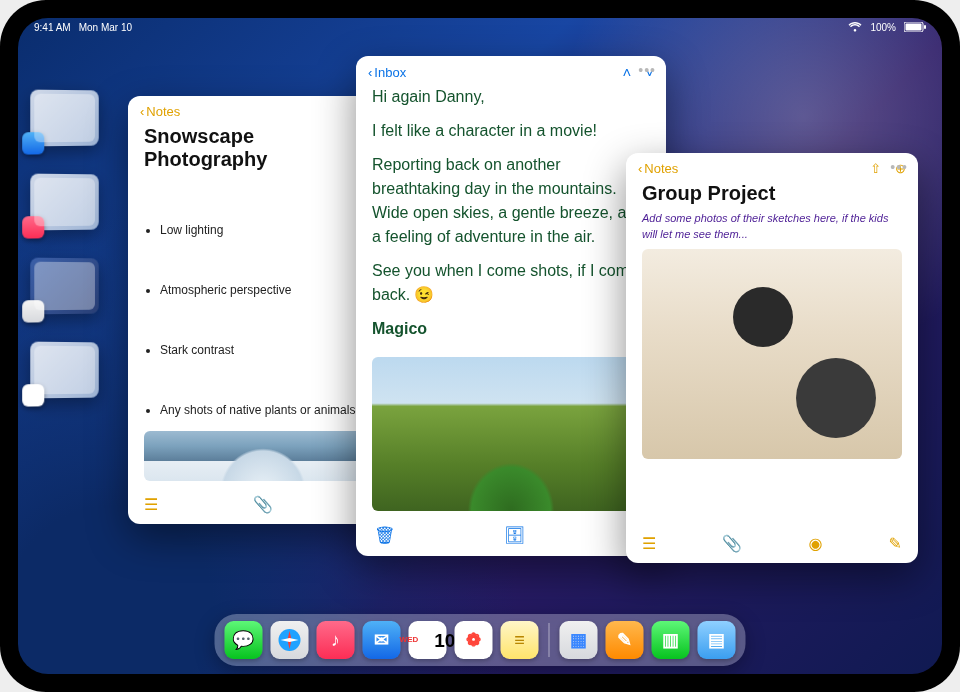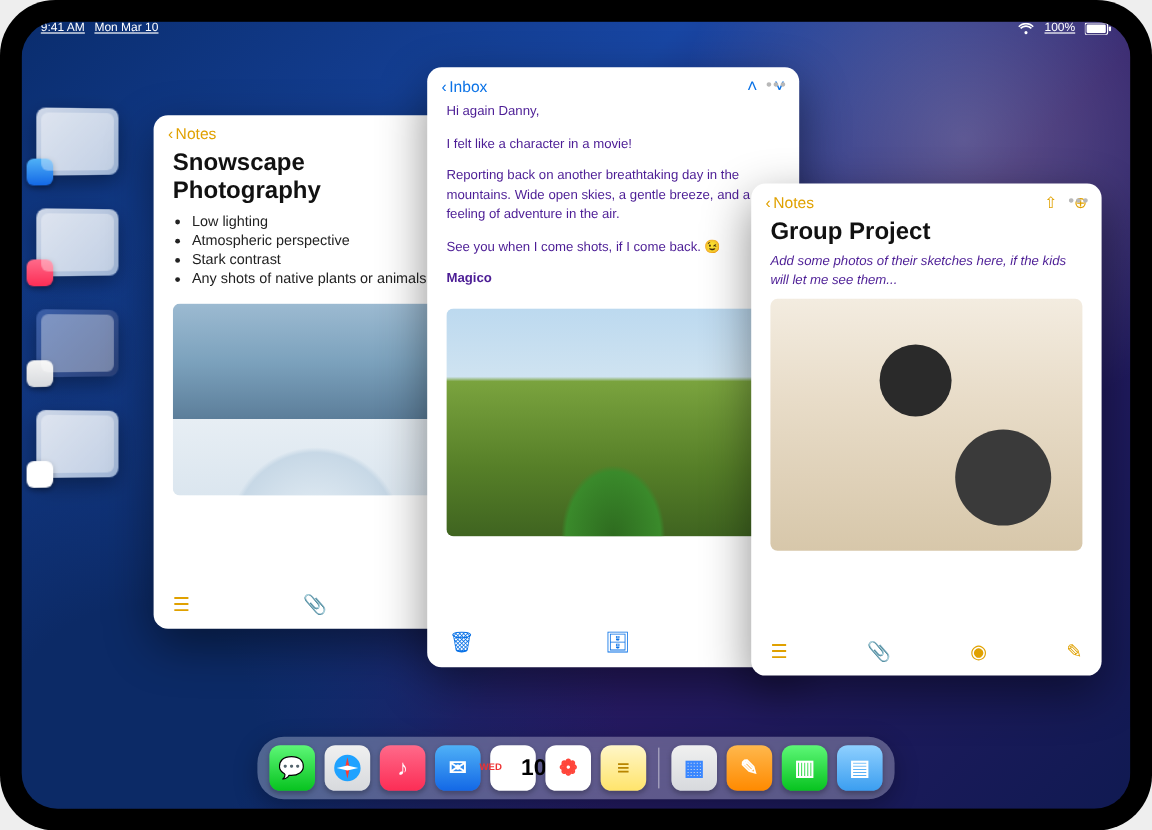--- a/index.html
+++ b/index.html
@@ -20,22 +20,22 @@
     overflow: hidden;
     background:
       radial-gradient(circle at 85% 15%, rgba(255,255,255,0.25) 0%, rgba(255,255,255,0) 25%),
       radial-gradient(circle at 10% 90%, #0c2a66 0%, #0c2a66 10%, transparent 40%),
       linear-gradient(135deg, #0a2d6e 0%, #1846a3 35%, #2b1a66 60%, #101a52 100%);
   }
 
   
   .status {
     position: absolute; top: 0; left: 0; right: 0; height: 18px;
-    display: flex; justify-content: space-between; align-items: flex-start;
-    padding: 0 16px; color: #fff; font-size: 10px; font-weight: 500; text-decoration: underline;
+    display: flex; justify-content: space-between; align-items: center;
+    padding: 0 16px; color: #fff; font-size: 10px; font-weight: 500;
   }
   .status .left, .status .right { display: flex; gap: 8px; align-items: center; }
   .wifi-icon, .battery {
     display:inline-block;
   }
   .wifi-icon svg, .battery svg { display:block; }
 
   
   .stage {
     position: absolute; left: 12px; top: 72px;
@@ -70,21 +70,21 @@
   .notes-hdr {
     display:flex; align-items:center; justify-content:space-between;
     padding: 8px 12px 2px 12px; font-size:13px;
   }
   .notes-back { color:#e0a100; font-weight:500; display:flex; align-items:center; gap:2px;}
   .notes-actions { display:flex; gap:14px; color:#e0a100; }
   .notes-actions span { cursor:pointer; }
   .title-h { font-size:20px; font-weight:700; padding: 4px 16px 6px; color:#111;}
   .body-txt { font-size:11px; color:#4c1d95; padding: 0 16px; line-height:1.45;font-style:italic;}
   ul.bullets { padding: 0 16px 6px 32px; font-size:12px; color:#222;}
-  ul.bullets li{ margin-bottom:2px;}
+  ul.bullets li{ margin-bottom:2px;margin-top:46px;}
   .img-ph {
     margin: 6px 16px 8px; border-radius:6px; height:160px;
   }
   .toolbar-bottom {
     display:flex; justify-content:space-between; align-items:center;
     padding: 6px 16px 10px; color:#e0a100; font-size:16px;
   }
 
   
   .img-snow {
@@ -110,21 +110,21 @@
   }
   .img-people::after{
     content:""; position:absolute; right:10%; bottom:10%; width:80px; height:80px; border-radius:50%;
     background:#3a3a3a;
   }
 
   
   .mail-hdr { display:flex; align-items:center; justify-content:space-between; padding:8px 12px 4px; font-size:13px;}
   .mail-back { color:#0a72e6; font-weight:500; display:flex; gap:2px; align-items:center;}
   .mail-nav { color:#0a72e6; display:flex; gap:14px; font-size:15px;}
-  .mail-body { padding: 0 16px; font-size:11px; color:#4c1d95; line-height:1.5;}
+  .mail-body { padding: 0 16px; font-size:16px; color:#14532d; line-height:1.5;}
   .mail-body p { margin-bottom:10px; }
   .mail-toolbar { display:flex; justify-content:space-between; padding:6px 18px 10px; color:#0a72e6; font-size:17px;}
 
   
   .dock {
     position:absolute; bottom:8px; left:50%; transform:translateX(-50%);
     display:flex; gap:8px; align-items:center;
     background: rgba(255,255,255,0.28);
     backdrop-filter: blur(10px);
     padding: 7px 10px; border-radius:22px;

